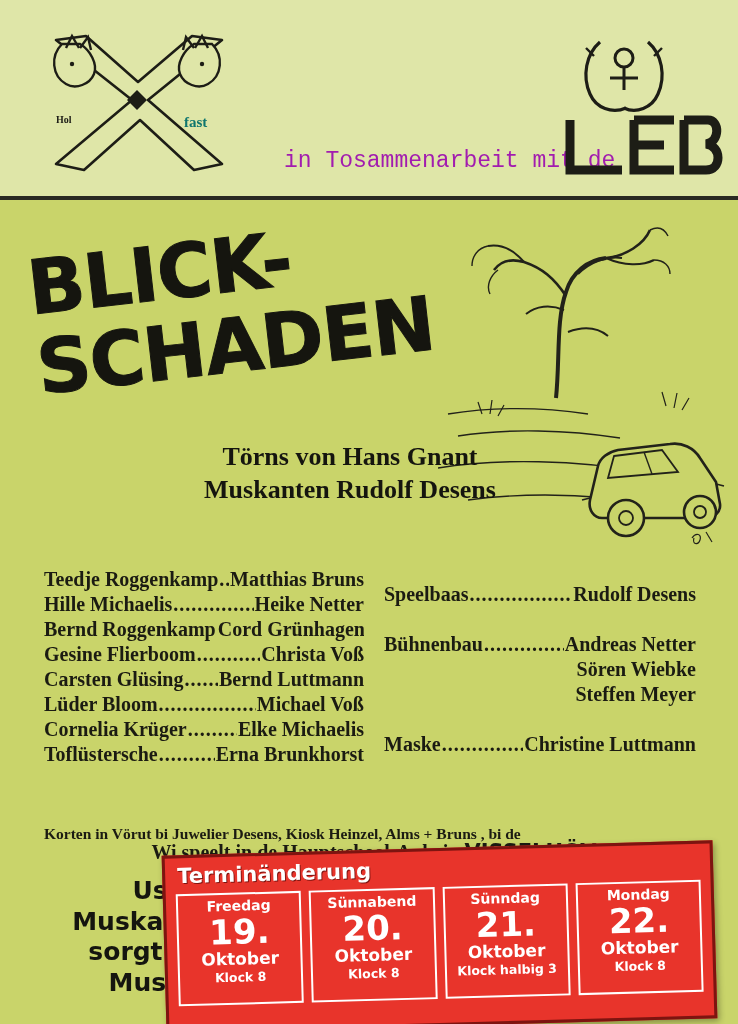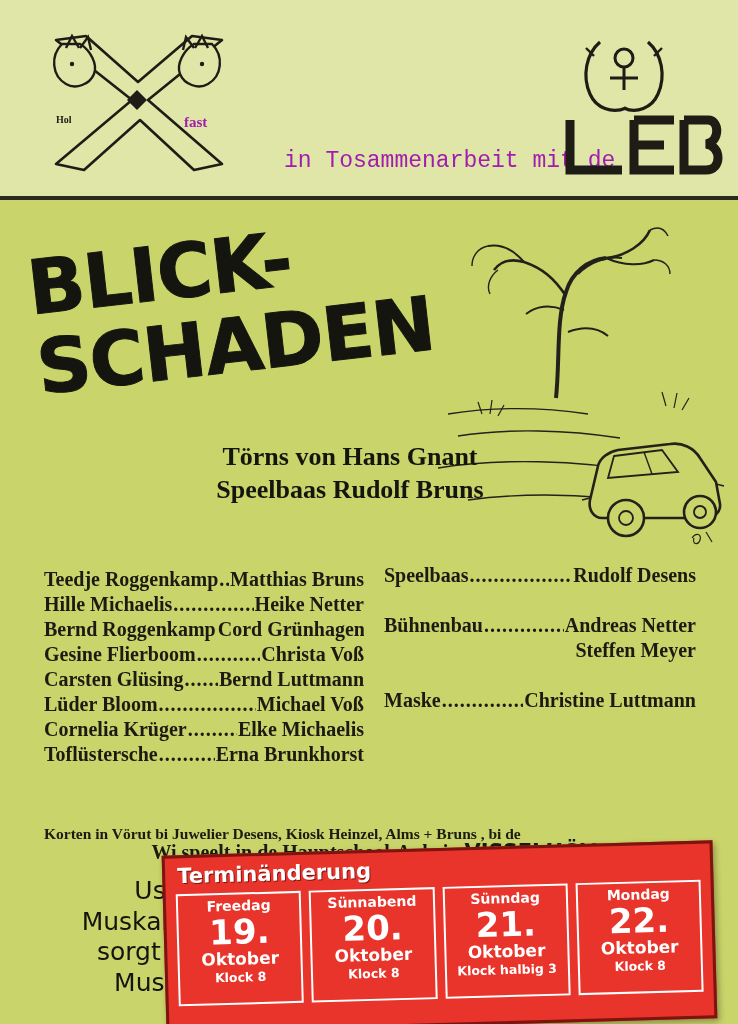--- a/index.html
+++ b/index.html
@@ -98,21 +98,21 @@
     width: 300px; height: 360px;
   }
   
   .cast {
     position: absolute;
     left: 44px; top: 568px;
     width: 320px;
   }
   .crew {
     position: absolute;
-    left: 384px; top: 564px;
+    left: 384px; top: 583px;
     width: 312px;
     text-align: right;
   }
   .cast-row, .crew-row {
     display: flex;
     align-items: baseline;
     font-family: "Liberation Serif", serif;
     font-weight: bold;
     font-size: 20px;
     color: #1b1b12;
@@ -157,21 +157,21 @@
   .venue .place {
     font-family: "DejaVu Sans", sans-serif;
     font-size: 21px;
   }
   
   .music {
     position: absolute;
     left: 60px; top: 876px;
     width: 180px;
     font-family: "DejaVu Sans", sans-serif;
-    font-weight: normal;
+    font-weight: bold;
     font-size: 25px;
     line-height: 1.22;
     color: #15150f;
     text-align: center;
   }
   
   .banner {
     position: absolute;
     left: 164px; top: 848px;
     width: 545px;
@@ -246,21 +246,21 @@
         <circle cx="40" cy="42" r="2.2" fill="#1d1d16" stroke="none"></circle>
 
         <path d="M180 22 C192 34 190 54 176 62 C166 68 152 62 148 52 C144 42 152 28 162 22 Z" fill="#dfe6a8"></path>
         <path d="M176 26 l-6 -12 l-7 12" fill="none"></path>
         <path d="M162 26 l-8 -11 l-3 13" fill="none"></path>
         <circle cx="170" cy="42" r="2.2" fill="#1d1d16" stroke="none"></circle>
 
         <path d="M105 68 l10 10 l-10 10 l-10 -10 Z" fill="#1d1d16" stroke="none"></path>
       </svg>
       <div style="position:absolute;left:24px;top:92px;font-family:'Liberation Serif',serif;font-size:10px;font-weight:bold;color:#1d1d16;">Hol</div>
-      <div style="position:absolute;left:152px;top:92px;font-family:'Liberation Serif',serif;font-size:15px;font-weight:bold;color:#a21caf;">fast</div>
+      <div style="position:absolute;left:152px;top:92px;font-family:'Liberation Serif',serif;font-size:15px;font-weight:bold;color:#0f766e;">fast</div>
     </div>
 
 
     <div class="coop-line">in Tosammenarbeit mit de</div>
 
     <div class="leb-logo">
       <svg width="175" height="160" viewBox="0 0 175 160" fill="none" stroke="#1d1d16" stroke-width="3">
 
         <path d="M52 18 C38 30 34 52 42 70 C48 84 64 90 78 84" stroke-width="3.2"></path>
         <path d="M100 18 C114 30 118 52 110 70 C104 84 88 90 76 84" stroke-width="3.2"></path>
@@ -312,21 +312,21 @@
     </svg>
   </div>
 
   <div class="title-block">
     <div class="title-line">BLICK-</div>
     <div class="title-line second">SCHADEN</div>
   </div>
 
   <div class="subtitle">
     <div>Törns von Hans Gnant</div>
-    <div>Speelbaas Rudolf Bruns</div>
+    <div>Muskanten Rudolf Desens</div>
   </div>
 
   <div class="cast">
     <div class="cast-row">
       <span class="role">Teedje Roggenkamp</span>
       <span class="dots">......................................................</span>
       <span class="actor">Matthias Bruns</span>
     </div>
     <div class="cast-row">
       <span class="role">Hille Michaelis</span>
@@ -369,20 +369,23 @@
     <div class="crew-row">
       <span class="role">Speelbaas</span>
       <span class="dots">......................................................</span>
       <span class="actor">Rudolf Desens</span>
     </div>
     <div class="crew-row spacer"></div>
     <div class="crew-row">
       <span class="role">Bühnenbau</span>
       <span class="dots">......................................................</span>
       <span class="actor">Andreas Netter</span>
+    </div>
+    <div class="crew-row cont">
+      <span class="actor">Sören Wiebke</span>
     </div>
     <div class="crew-row cont">
       <span class="actor">Steffen Meyer</span>
     </div>
     <div class="crew-row spacer"></div>
     <div class="crew-row">
       <span class="role">Maske</span>
       <span class="dots">......................................................</span>
       <span class="actor">Christine Luttmann</span>
     </div>

